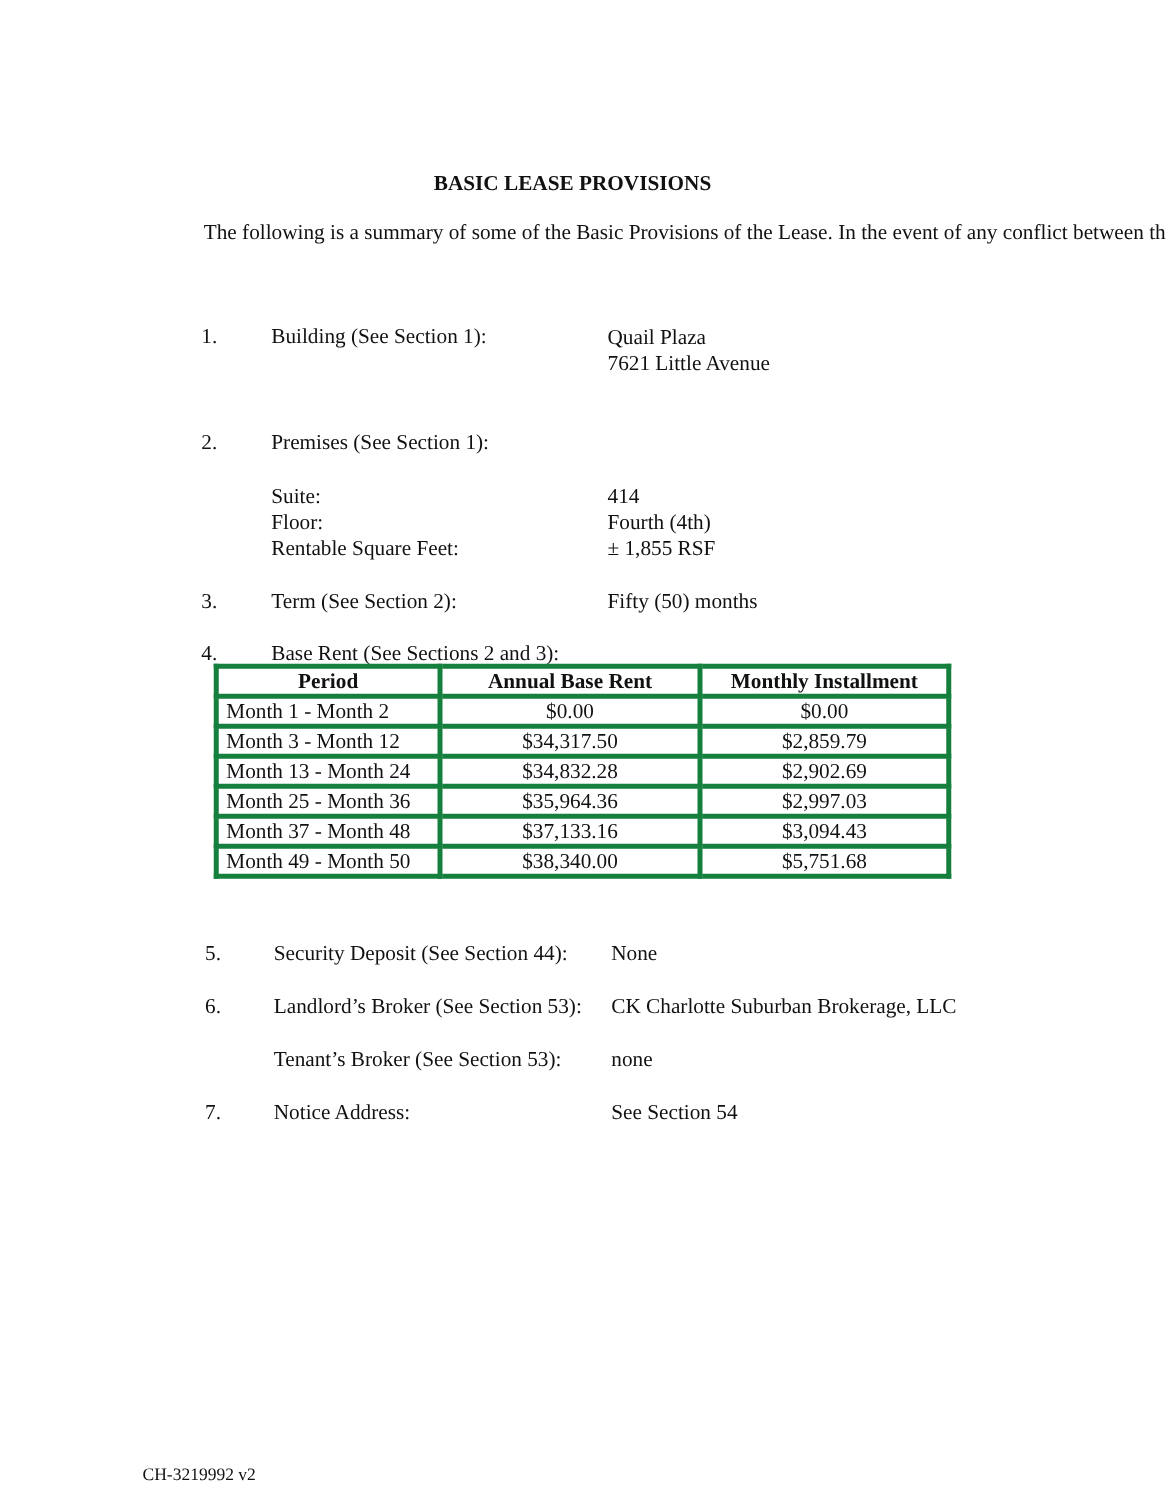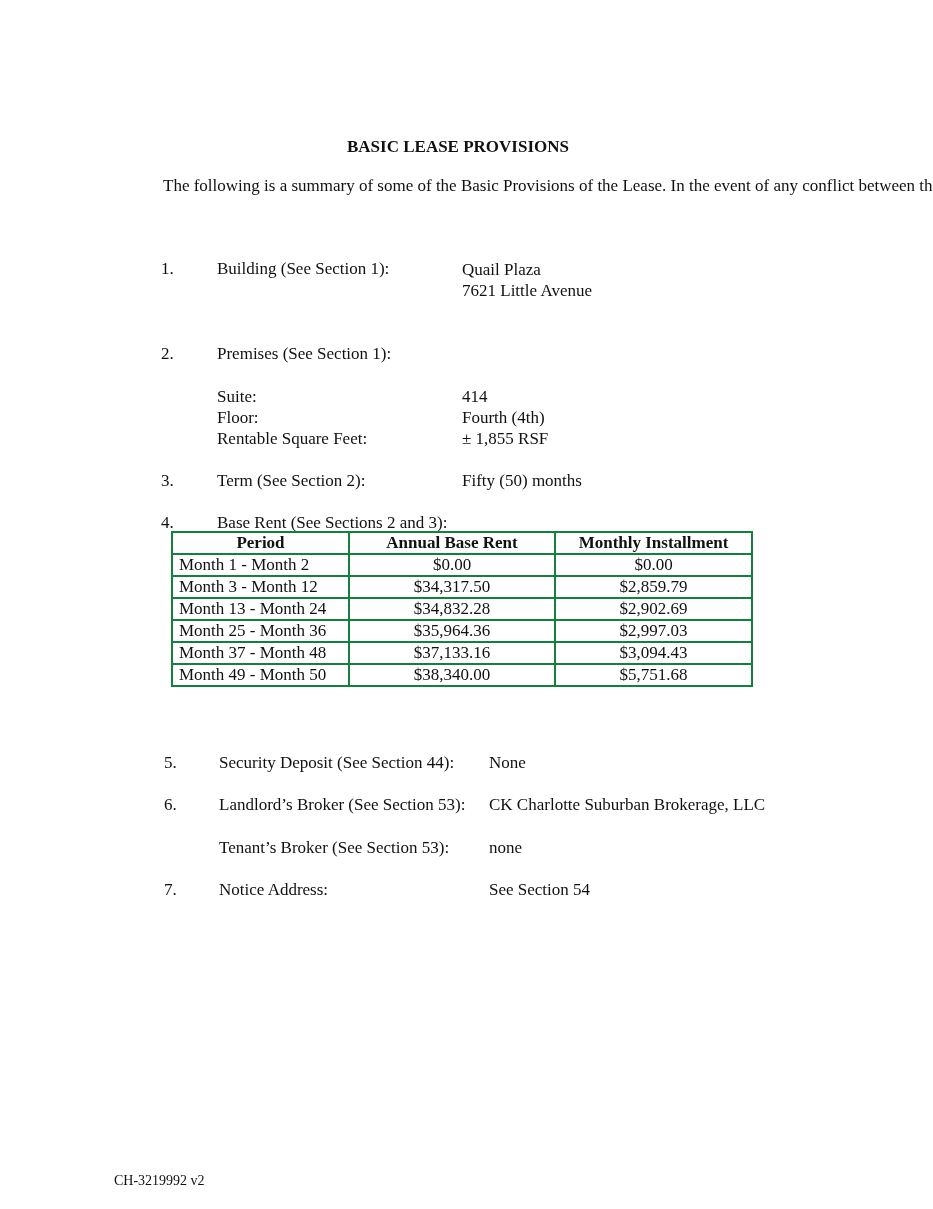--- a/index.html
+++ b/index.html
@@ -4,24 +4,24 @@
 <style>
   html, body { margin: 0; padding: 0; background: #ffffff; }
   body { width: 933px; height: 1209px; position: relative; overflow: hidden;
          font-family: "Liberation Serif", serif; color: #111; font-size: 17px; }
   .abs { position: absolute; white-space: nowrap; margin-top: 24px; }
   #title { left: 0; width: 916px; top: 113px; text-align: center; font-weight: bold; font-size: 17px; }
   #intro { left: 108px; top: 151px; width: 704px; line-height: 21px; font-size: 17px; text-align: justify; }
   #intro p { margin: 0; text-indent: 55px; }
   .num { left: 161px; }
   .lbl { left: 217px; }
-  .val { left: 462px; }
+  .val { left: 486px; }
   .lh { line-height: 21px; }
   table.rent { position: absolute; left: 171px; top: 531px; border-collapse: collapse; font-size: 17px; }
-  table.rent td, table.rent th { border: 2px solid #15803d; padding: 0 6px; height: 20px; line-height: 20px; }
+  table.rent td, table.rent th { border: 4px solid #15803d; padding: 0 6px; height: 20px; line-height: 20px; }
   table.rent th { font-weight: bold; text-align: center; }
   table.rent td.c { text-align: center; }
   table.rent td.l { text-align: left; }
   .col1 { width: 163px; } .col2 { width: 192px; } .col3 { width: 183px; }
   #footer { left: 114px; top: 1149px; font-size: 14px; }
 </style>
 </head>
 <body>
 
 <div class="abs" id="title">BASIC LEASE PROVISIONS</div>

